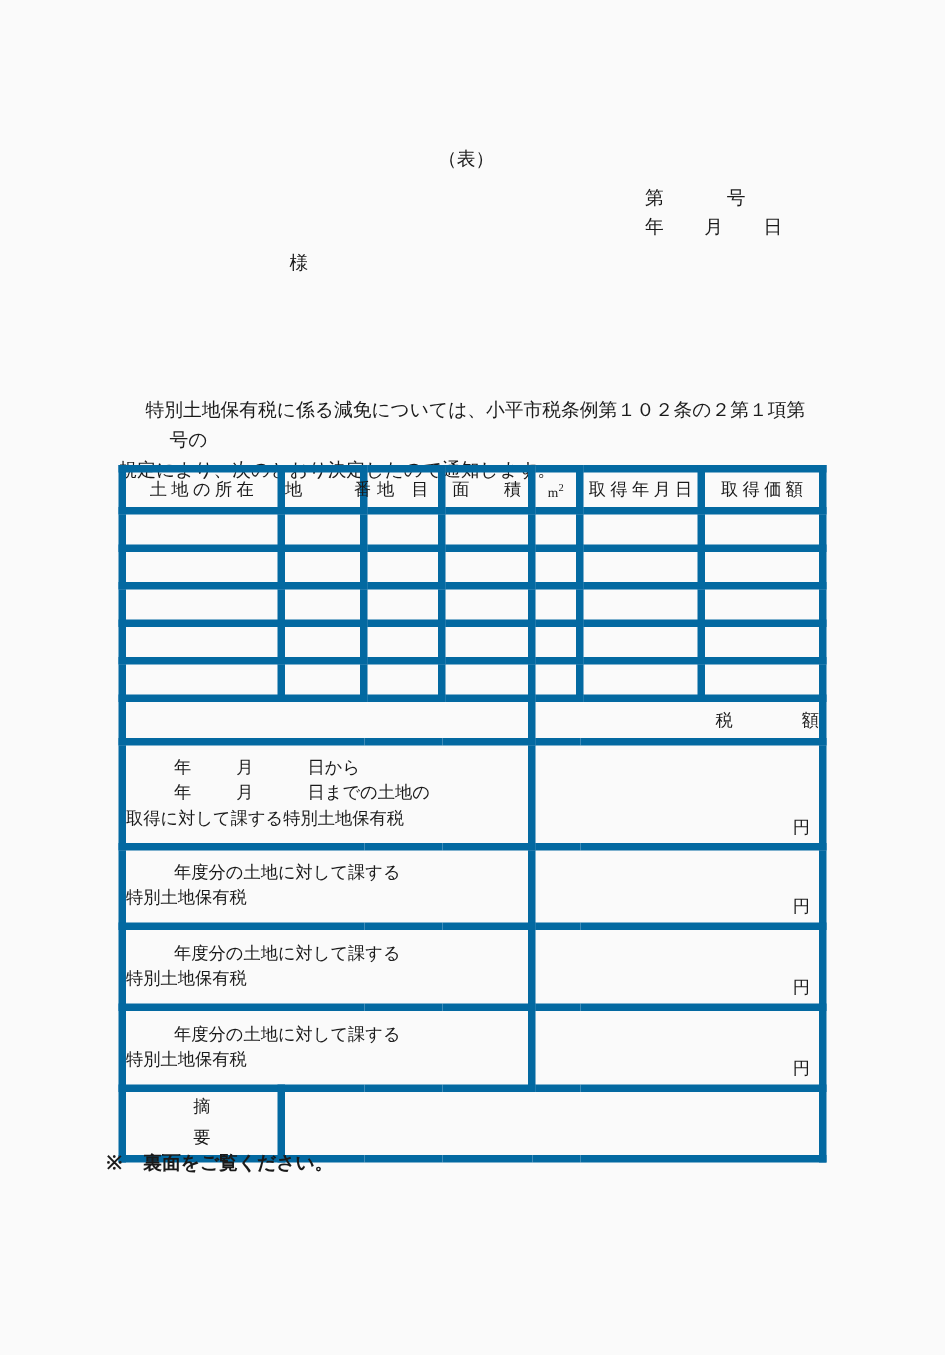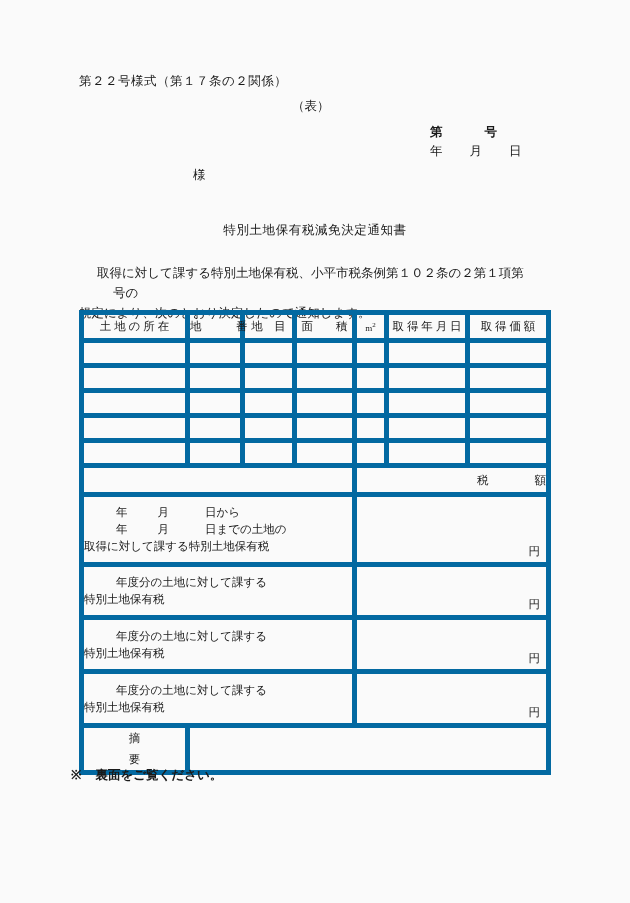--- a/index.html
+++ b/index.html
@@ -39,21 +39,20 @@
     font-size: 12.5px;
     white-space: nowrap;
   }
 
   .doc-number {
     position: absolute;
     left: 430px;
     top: 124px;
     font-size: 12.5px;
     white-space: nowrap;
-    font-weight: bold;
   }
   .doc-number .sp { display: inline-block; width: 42px; }
 
   .doc-date {
     position: absolute;
     left: 430px;
     top: 143px;
     font-size: 12.5px;
     white-space: nowrap;
   }
@@ -168,38 +167,36 @@
     white-space: nowrap;
     font-weight: bold;
   }
   .footer-note .gap { display: inline-block; width: 14px; }
 </style>
 </head>
 <body>
 
 <div class="page">
 
-  <div class="form-no">第２２号様式（第１７条の２関係）</div>
   <div class="omote-mark">（表）</div>
 
   <div class="doc-number">
     <span>第</span><span class="sp"></span><span>号</span>
   </div>
 
   <div class="doc-date">
     <span>年</span><span class="sp"></span><span>月</span><span class="sp"></span><span>日</span>
   </div>
 
   <div class="addressee">様</div>
 
 
-  <div class="doc-title">特別土地保有税減免決定通知書</div>
 
   <div class="body-text">
-    <span class="indent"></span><span>取得に対して課する特別土地保有税、小平市税条例第１０２条の２第１項第</span><span class="blank"></span><span>号の</span><br>
+    <span class="indent"></span><span>特別土地保有税に係る減免については、小平市税条例第１０２条の２第１項第</span><span class="blank"></span><span>号の</span><br>
     <span>規定により、次のとおり決定したので通知します。</span>
   </div>
 
   <table class="tbl">
     <colgroup>
       <col style="width:106px">
       <col style="width:55px">
       <col style="width:52px">
       <col style="width:60px">
       <col style="width:32px">

